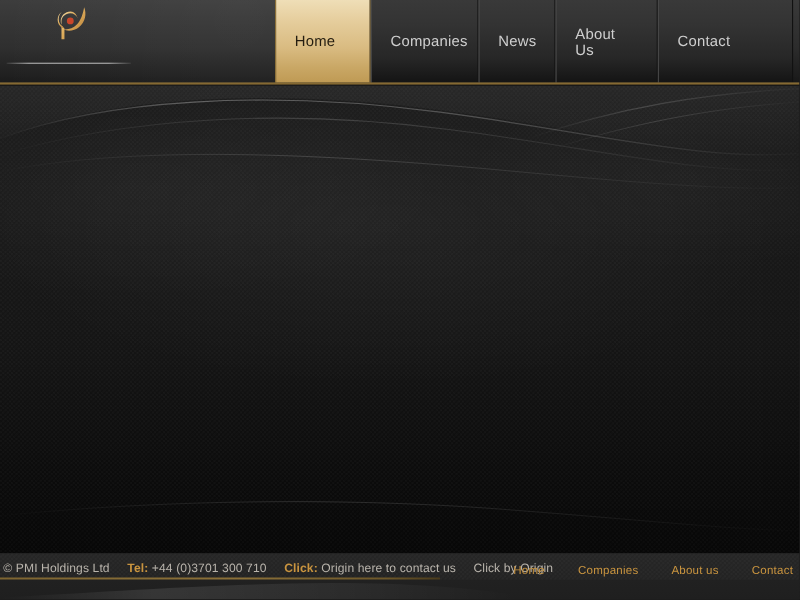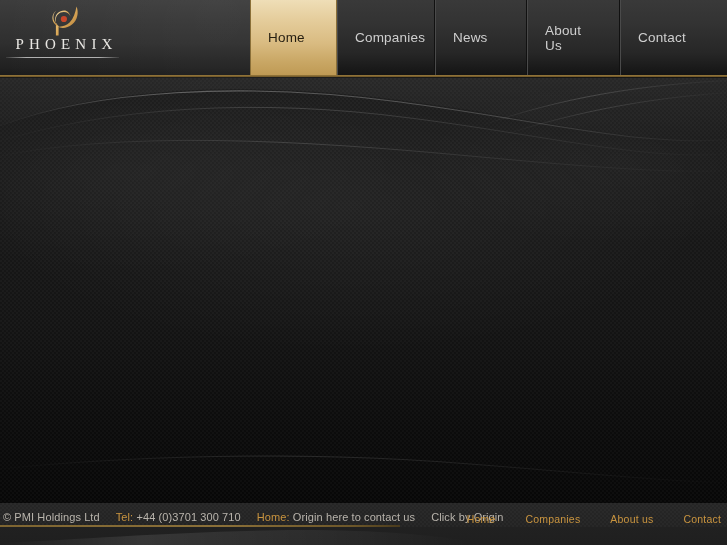--- a/index.html
+++ b/index.html
@@ -101,21 +101,21 @@
       linear-gradient(45deg, rgba(255,255,255,.022) 25%, transparent 25%, transparent 75%, rgba(255,255,255,.022) 75%),
       linear-gradient(45deg, rgba(255,255,255,.022) 25%, transparent 25%, transparent 75%, rgba(255,255,255,.022) 75%);
     background-size:4px 4px; background-position:0 0,2px 2px; pointer-events:none;
   }
   #footer-legal{
     position:absolute; left:3px; top:8px; height:16px;
     display:flex; align-items:flex-start; white-space:nowrap;
     font-size:11px; color:#b9b4ac; letter-spacing:.1px;
   }
   #footer-legal .seg{ margin-right:16px; }
-  #footer-legal .lbl{ color:#c9943f; font-weight:normal; }
+  #footer-legal .lbl{ color:#c9943f; font-weight:bold; }
   #footer-legal a{ color:#b9b4ac; text-decoration:none; }
 
   #footer-rule{
     position:absolute; left:0; top:22px; width:400px; height:2px;
     background:linear-gradient(90deg,#7e6531 0%,#8b7038 55%,#6d5729 88%,#4a3b1c 100%);
   }
 
   #footer-nav{
     position:absolute; right:6px; top:8px; height:16px;
     display:flex; align-items:center; white-space:nowrap;
@@ -146,32 +146,31 @@
               <stop offset="45%" stop-color="#dfae5d"></stop>
               <stop offset="100%" stop-color="#b9823a"></stop>
             </linearGradient>
           </defs>
           <path d="M30.5 1.5 C33 7.5 31.5 15 26 19.5 C21.5 23.2 15.5 23.8 11.5 21.6 C15.8 22.2 20.5 20.8 23.6 17.6 C27.6 13.4 29.4 7.6 30.5 1.5 Z" fill="url(#gflame)"></path>
           <path d="M18.2 5.4 C13.2 5.4 9.2 9.3 9.2 14.2 C9.2 17.0 10.5 19.4 12.6 21.0 L12.6 30.6 L9.9 30.6 L9.9 14.6 C9.9 10.4 13.4 7.1 17.8 7.1 C21.0 7.1 23.6 9.0 24.6 11.7 C23.8 8.1 21.3 5.4 18.2 5.4 Z" fill="url(#gflame)"></path>
           <path d="M12.0 20.2 C9.2 18.4 7.4 15.5 7.4 12.2 C7.4 9.6 8.5 7.3 10.3 5.7 C8.0 7.2 6.4 9.9 6.4 13.0 C6.4 16.1 8.0 18.8 10.5 20.4 Z" fill="url(#gflame)"></path>
           <circle cx="17.9" cy="14.0" r="3.1" fill="#c9462a"></circle>
         </svg>
       </div>
-      <div id="logo-word">PHOENIX</div>
       <div id="logo-rule"></div>
     </div>
 
     <div id="nav">
       <div class="nav-item active" style="width:87px">
         <span class="nav-label">Home</span>
       </div>
       <div class="nav-item" style="width:98px">
         <span class="nav-label">Companies</span>
       </div>
-      <div class="nav-item" style="width:92px">
+      <div class="nav-item" style="width:70px">
         <span class="nav-label">News</span>
       </div>
       <div class="nav-item" style="width:93px">
         <span class="nav-label">About Us</span>
       </div>
       <div class="nav-item" style="width:123px">
         <span class="nav-label">Contact</span>
       </div>
     </div>
 
@@ -208,21 +207,21 @@
     <div id="main-texture"></div>
     <div style="position:absolute;left:0;top:0;"></div>
   </div>
 
   <div id="footer">
     <div id="footer-texture"></div>
 
     <div id="footer-legal">
       <span class="seg">© PMI Holdings Ltd</span>
       <span class="seg"><span class="lbl">Tel:</span>&nbsp;<span>+44 (0)3701 300 710</span></span>
-      <span class="seg"><span class="lbl">Home:</span>&nbsp;<a href="#">Origin here to contact us</a></span>
+      <span class="seg"><span class="lbl">Click:</span>&nbsp;<a href="#">Origin here to contact us</a></span>
       <span class="seg"><a href="#">Click by Origin</a></span>
     </div>
 
     <div id="footer-nav">
       <a href="#">Home</a>
       <a href="#">Companies</a>
       <a href="#">About us</a>
       <a href="#">Contact</a>
     </div>
 

